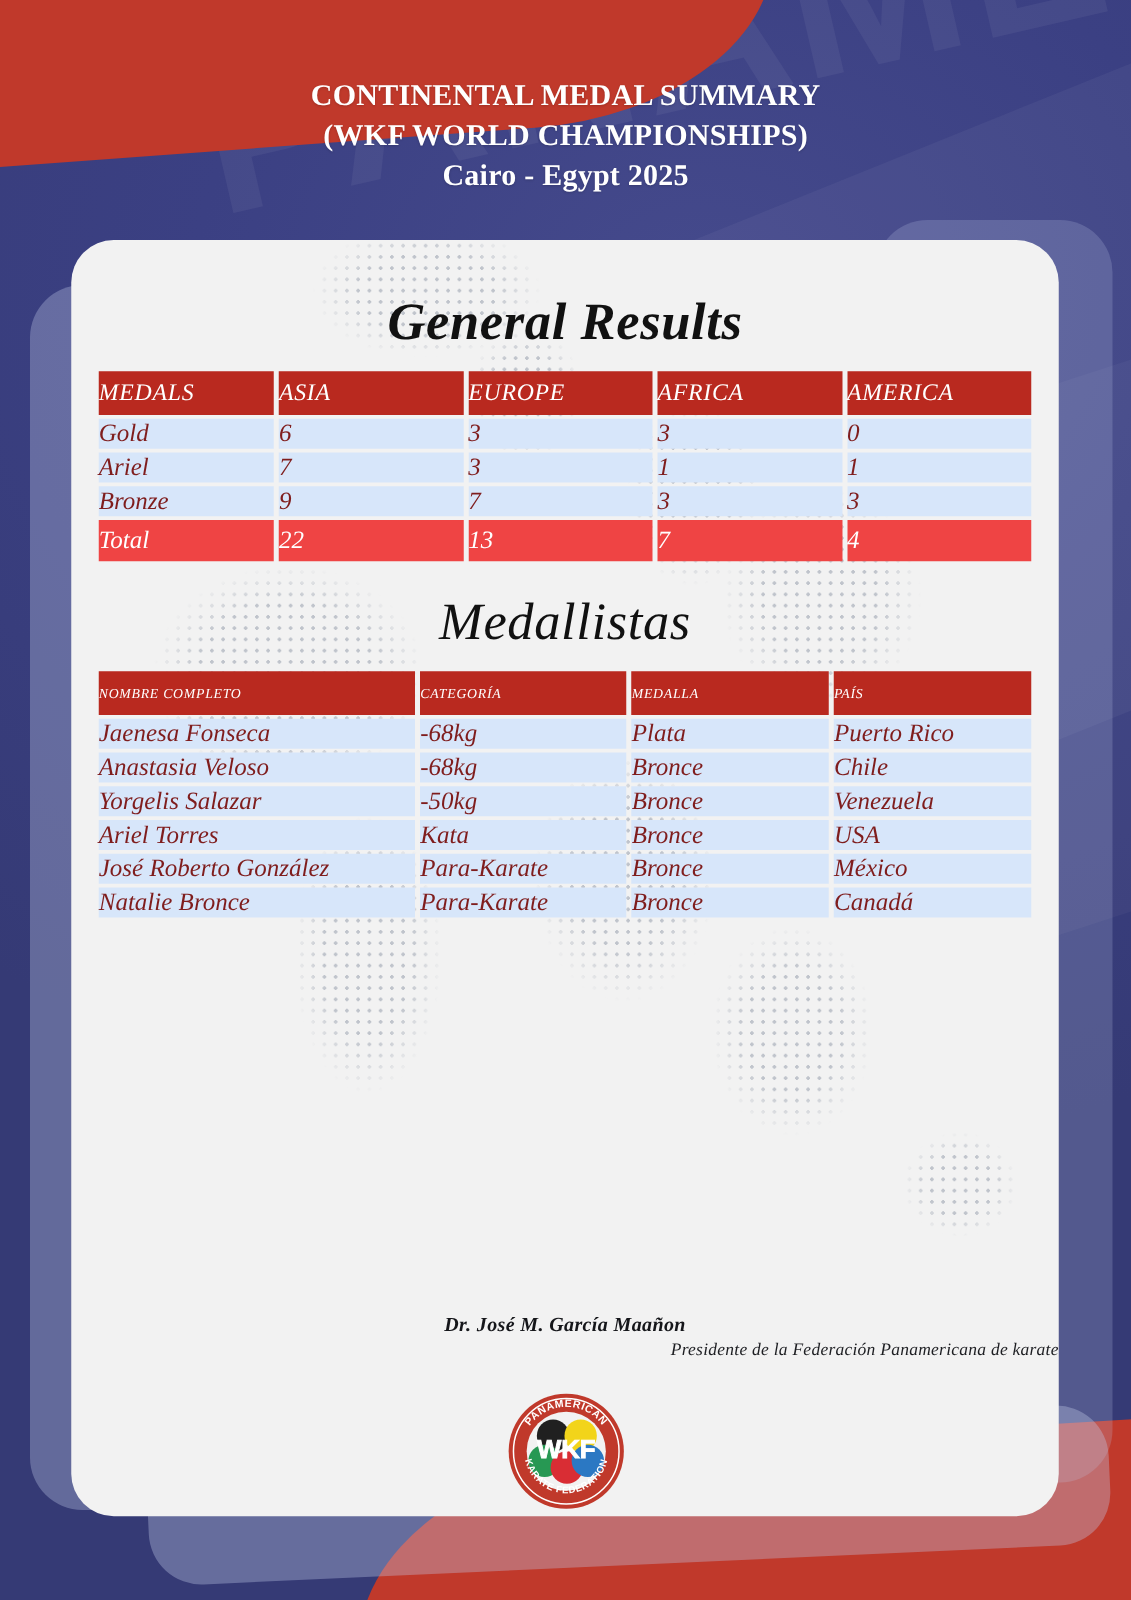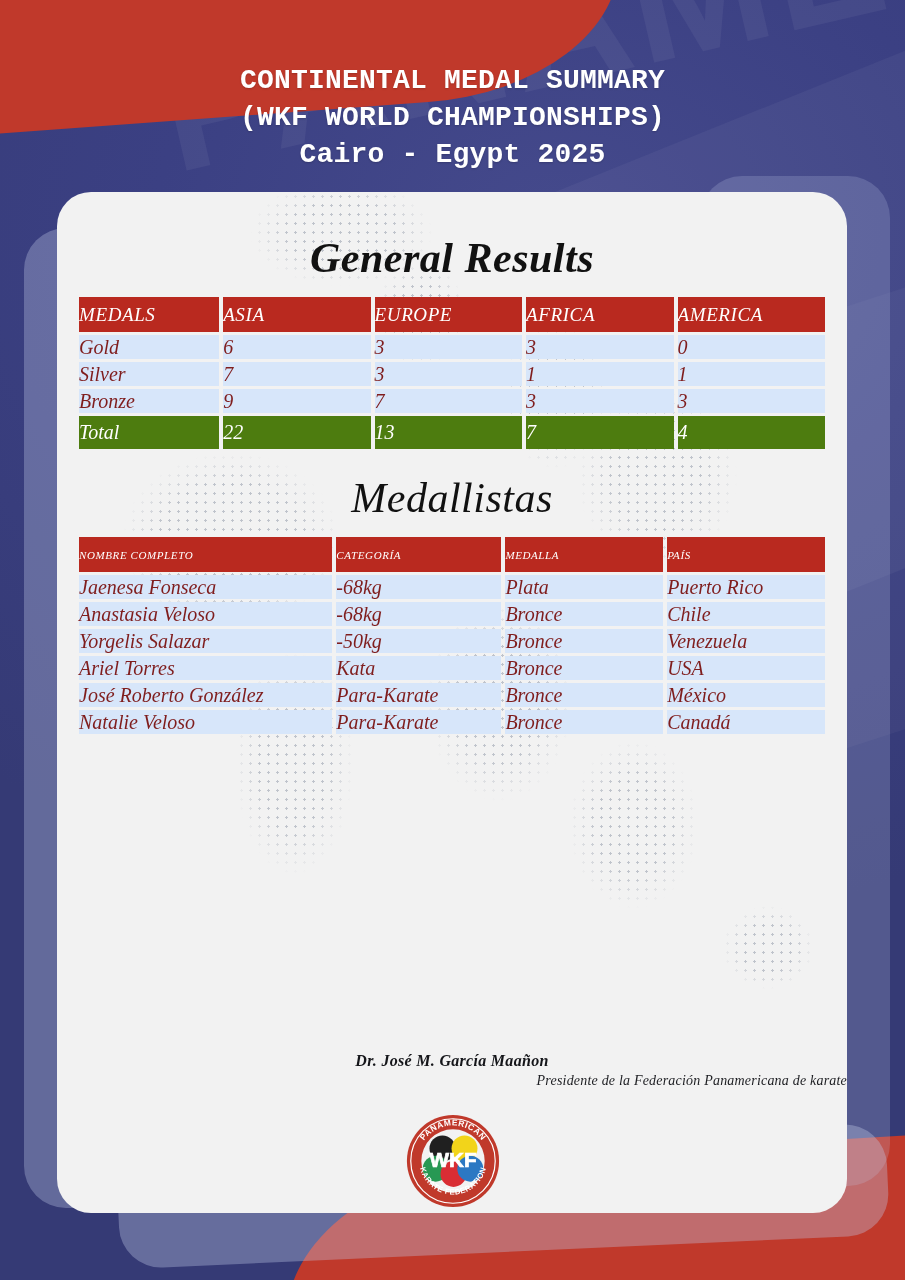--- a/index.html
+++ b/index.html
@@ -116,24 +116,24 @@
     border-radius: 42px;
   }
 
   
   .title-block {
     position: absolute;
     top: 62px;
     left: 0;
     width: 905px;
     text-align: center;
-    font-family: Liberation Mono, monospace;
+    font-family: Liberation Serif, serif;
     font-weight: 700;
     color: #ffffff;
-    font-size: 28px;
+    font-size: 24px;
     line-height: 1.33;
     letter-spacing: 0.2px;
     z-index: 6;
     text-shadow: 0 1px 2px rgba(0,0,0,0.18);
   }
 
   
   .card {
     position: absolute;
     left: 57px;
@@ -221,21 +221,21 @@
   th.small { font-size: 11px; }
 
   td {
     background: #d7e6fa;
     color: #7f1d1d;
     font-size: 20px;
     height: 24px;
   }
 
   tr.total-row td {
-    background: #4d7c0f;
+    background: #ef4444;
     color: #ffffff;
     font-size: 20px;
     height: 33px;
   }
 
   
   .t1 col.c0 { width: 19.2%; }
   .t1 col.cx { width: 20.2%; }
 
   
@@ -330,21 +330,21 @@
           </thead>
           <tbody>
             <tr>
               <td>Gold</td>
               <td>6</td>
               <td>3</td>
               <td>3</td>
               <td>0</td>
             </tr>
             <tr>
-              <td>Silver</td>
+              <td>Ariel</td>
               <td>7</td>
               <td>3</td>
               <td>1</td>
               <td>1</td>
             </tr>
             <tr>
               <td>Bronze</td>
               <td>9</td>
               <td>7</td>
               <td>3</td>
@@ -404,21 +404,21 @@
               <td>Bronce</td>
               <td>USA</td>
             </tr>
             <tr>
               <td>José Roberto González</td>
               <td>Para-Karate</td>
               <td>Bronce</td>
               <td>México</td>
             </tr>
             <tr>
-              <td>Natalie Veloso</td>
+              <td>Natalie Bronce</td>
               <td>Para-Karate</td>
               <td>Bronce</td>
               <td>Canadá</td>
             </tr>
           </tbody>
         </table>
       </div>
 
     </div>
 

